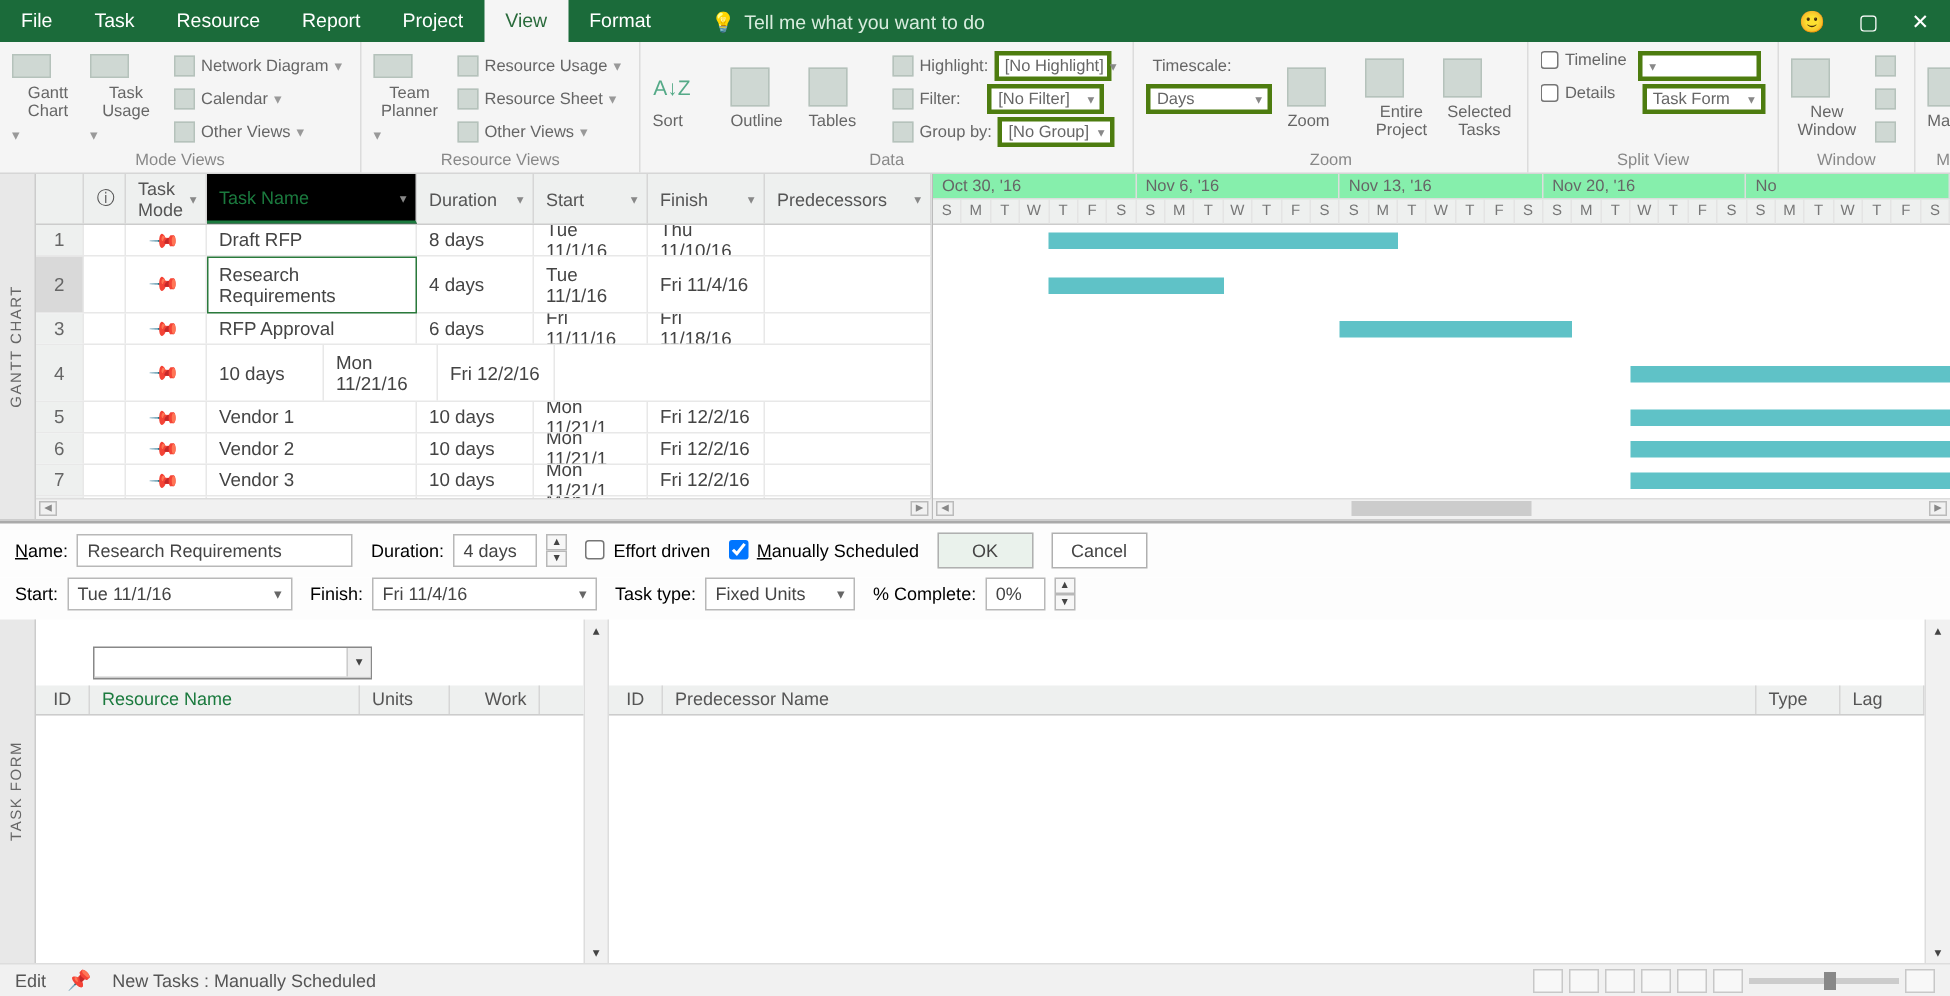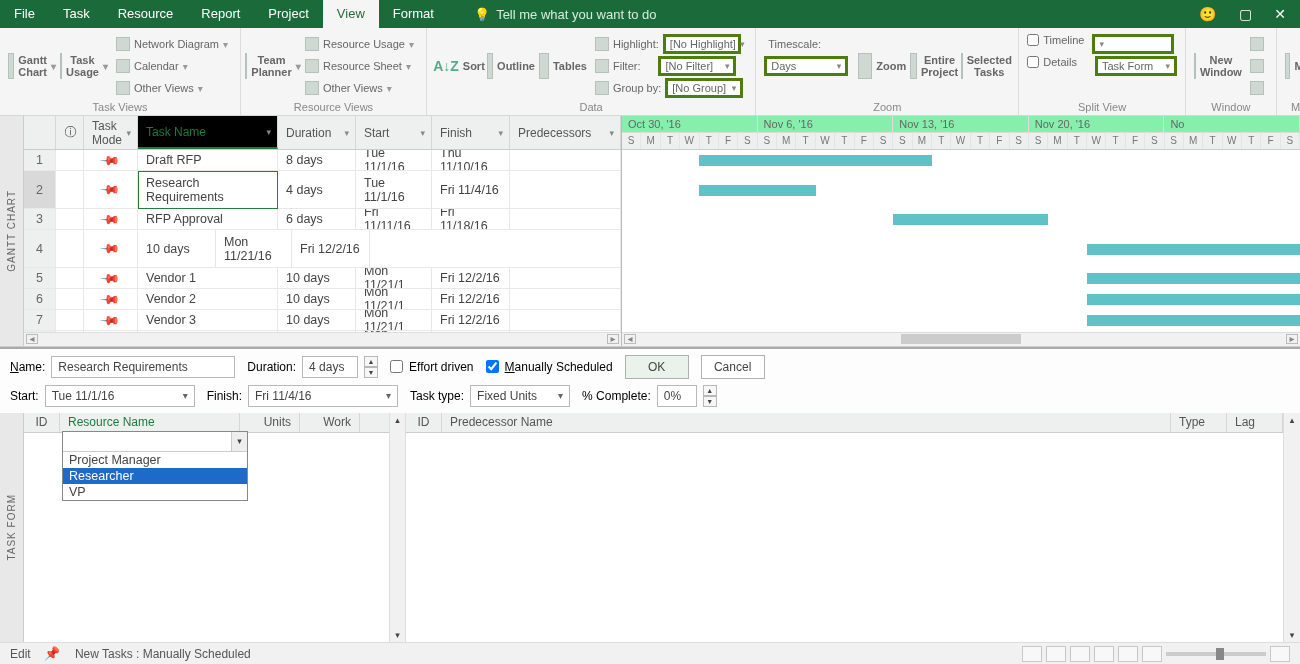--- a/index.html
+++ b/index.html
@@ -8,21 +8,21 @@
 .menu-tabs { display: flex; height: 28px; }
 .menu-tabs .mtab { padding: 0 14px; height: 28px; line-height: 28px; cursor: pointer; font-size: 13px; }
 .menu-tabs .mtab.active { background: #f5f5f5; color: #2a6b3c; }
 .tell-me { display: flex; align-items: center; gap: 6px; margin-left: 26px; font-size: 13px; color: #d8ecde; }
 .win-ctrls { margin-left: auto; display: flex; align-items: center; gap: 22px; padding-right: 14px; }
 .win-ctrls span { cursor: pointer; font-size: 14px; }
 .ribbon { background: #f5f5f5; border-bottom: 1px solid #d6d6d6; height: 88px; display: flex; font-size: 11px; color: #666; }
 .rgroup { border-right: 1px solid #dcdcdc; padding: 4px 8px 2px; display: flex; flex-direction: column; justify-content: space-between; }
 .rgroup .body { flex: 1; display: flex; align-items: flex-start; gap: 4px; }
 .rgroup .caption { text-align: center; font-size: 11px; color: #888; padding-top: 2px; }
-.btn-lg { display: flex; flex-direction: row; align-items: center; justify-content: center; width: 48px; height: 64px; gap: 4px; padding-top: 4px; font-weight: bold; }
+.btn-lg { display: flex; flex-direction: column; justify-content: center; width: 48px; height: 64px; gap: 4px; padding-top: 4px; }
 .btn-lg .ic { width: 26px; height: 26px; background: #cfd8d3; border: 1px solid #b5c2bb; }
 .btn-stack { display: flex; flex-direction: column; gap: 2px; padding-top: 2px; }
 .btn-sm { display: flex; align-items: center; gap: 4px; height: 20px; padding: 0 4px; white-space: nowrap; }
 .btn-sm .ic { width: 14px; height: 14px; background: #cfd8d3; border: 1px solid #b5c2bb; }
 .dd-mini { font-size: 10px; color: #999; }
 .combo { border: 3px solid #4d7c0f; background: #fff; height: 20px; font-size: 11px; padding: 4px 4px; display: flex; align-items: center; justify-content: space-between; gap: 4px; }
 .combo::after { content: "▾"; font-size: 9px; color: #888; }
 .chk { display: flex; align-items: flex-start; gap: 4px; height: 20px; }
 .chk input { width: 12px; height: 12px; }
 .split { display: flex; flex: 1; min-height: 0; border-bottom: 1px solid #ccc; }
@@ -56,21 +56,21 @@
 .form-col label { color: #000000; }
 .form-col .u { text-decoration: underline; }
 .inp { border: 1px solid #b8b8b8; height: 22px; padding: 0 6px; background: #fff; display: flex; align-items: center; }
 .inp.combo2::after { content: "▾"; font-size: 10px; color: #666; margin-left: auto; }
 .spin { display: flex; flex-direction: column; width: 14px; }
 .spin div { border: 1px solid #b8b8b8; height: 11px; font-size: 7px; text-align: center; line-height: 9px; background: #f7f7f7; }
 .fbtn { border: 1px solid #b0b0b0; height: 24px; width: 64px; text-align: center; line-height: 22px; background: #fff; }
 .fbtn.primary { background: #eaf2ec; }
 .task-form-body { flex: 1; display: flex; min-height: 0; }
 .tf-grid { display: flex; flex-direction: column; flex: 1; border-right: 1px solid #ddd; position: relative; }
-.tf-hdr { display: flex; background: #eef0ef; border-bottom: 1px solid #ccc; height: 20px; font-size: 12px; color: #555; }
+.tf-hdr { display: flex; background: #eef0ef; border-bottom: 1px solid #ccc; height: 20px; font-size: 12px; color: #555; margin-top: 44px; }
 .tf-hdr div { border-right: 1px solid #d6d6d6; padding: 2px 8px; }
 .res-dd { position: absolute; top: 18px; left: 38px; width: 186px; background: #fff; border: 1px solid #888; z-index: 10; }
 .res-dd .inpwrap { height: 20px; border-bottom: 1px solid #ccc; display: flex; }
 .res-dd .inpwrap .ar { width: 16px; background: #eee; border-left: 1px solid #ccc; text-align: center; font-size: 9px; line-height: 18px; }
 .res-dd .opt { padding: 1px 6px; font-size: 12.5px; }
 .res-dd .opt.hl { background: #1e6ac8; color: #fff; }
 .statusbar { height: 22px; background: #f1f1f1; border-top: 1px solid #ddd; display: flex; align-items: center; font-size: 12px; color: #555; padding: 0 10px; gap: 14px; }
 .statusbar .right { margin-left: auto; display: flex; gap: 4px; align-items: center; }
 .sb-ic { width: 20px; height: 16px; border: 1px solid #c8c8c8; background: #f8f8f8; }
 .zoom-slider { width: 100px; height: 4px; background: #ccc; position: relative; }
@@ -126,21 +126,21 @@
             <span>Calendar</span>
             <span class="dd-mini">▾</span>
           </div>
         <div class="btn-sm">
             <div class="ic"></div>
             <span>Other Views</span>
             <span class="dd-mini">▾</span>
           </div>
       </div>
     </div>
-    <div class="caption">Task Views</div>
+    <div class="caption">Mode Views</div>
   </div>
   <div class="rgroup">
     <div class="body">
       <div class="btn-lg">
           <div class="ic"></div>
           <span style="white-space:pre-line;text-align:center">Team
 Planner</span>
           <span class="dd-mini">▾</span>
         </div>
       <div class="btn-stack">
@@ -542,32 +542,27 @@
 </div>
 
 <div class="task-form-body">
   <div class="vlabel">
       <span>TASK FORM</span>
     </div>
   <div class="tf-grid" style="flex:0 0 366px">
     <div class="tf-hdr">
       <div style="width:36px;text-align:center">ID</div>
       <div style="width:180px;color:#1b7a3e">Resource Name</div>
-      <div style="width:60px;text-align:right">Units</div>
+      <div style="width:60px;text-align:left">Units</div>
       <div style="width:60px;text-align:right">Work</div>
     </div>
     <div class="res-dd">
       <div class="inpwrap">
           <div style="flex:1"></div>
           <div class="ar">▾</div>
-        </div>
-      <div id="res-opts">
-          <div class="opt">Project Manager</div>
-          <div class="opt hl">Researcher</div>
-          <div class="opt">VP</div>
         </div>
     </div>
   </div>
   <div style="width:16px;background:#f1f1f1;border-right:1px solid #ddd;display:flex;flex-direction:column;align-items:center;justify-content:space-between;font-size:9px;padding:2px 0">
       <span>▴</span>
       <span>▾</span>
     </div>
   <div class="tf-grid">
     <div class="tf-hdr">
       <div style="width:36px;text-align:center">ID</div>

